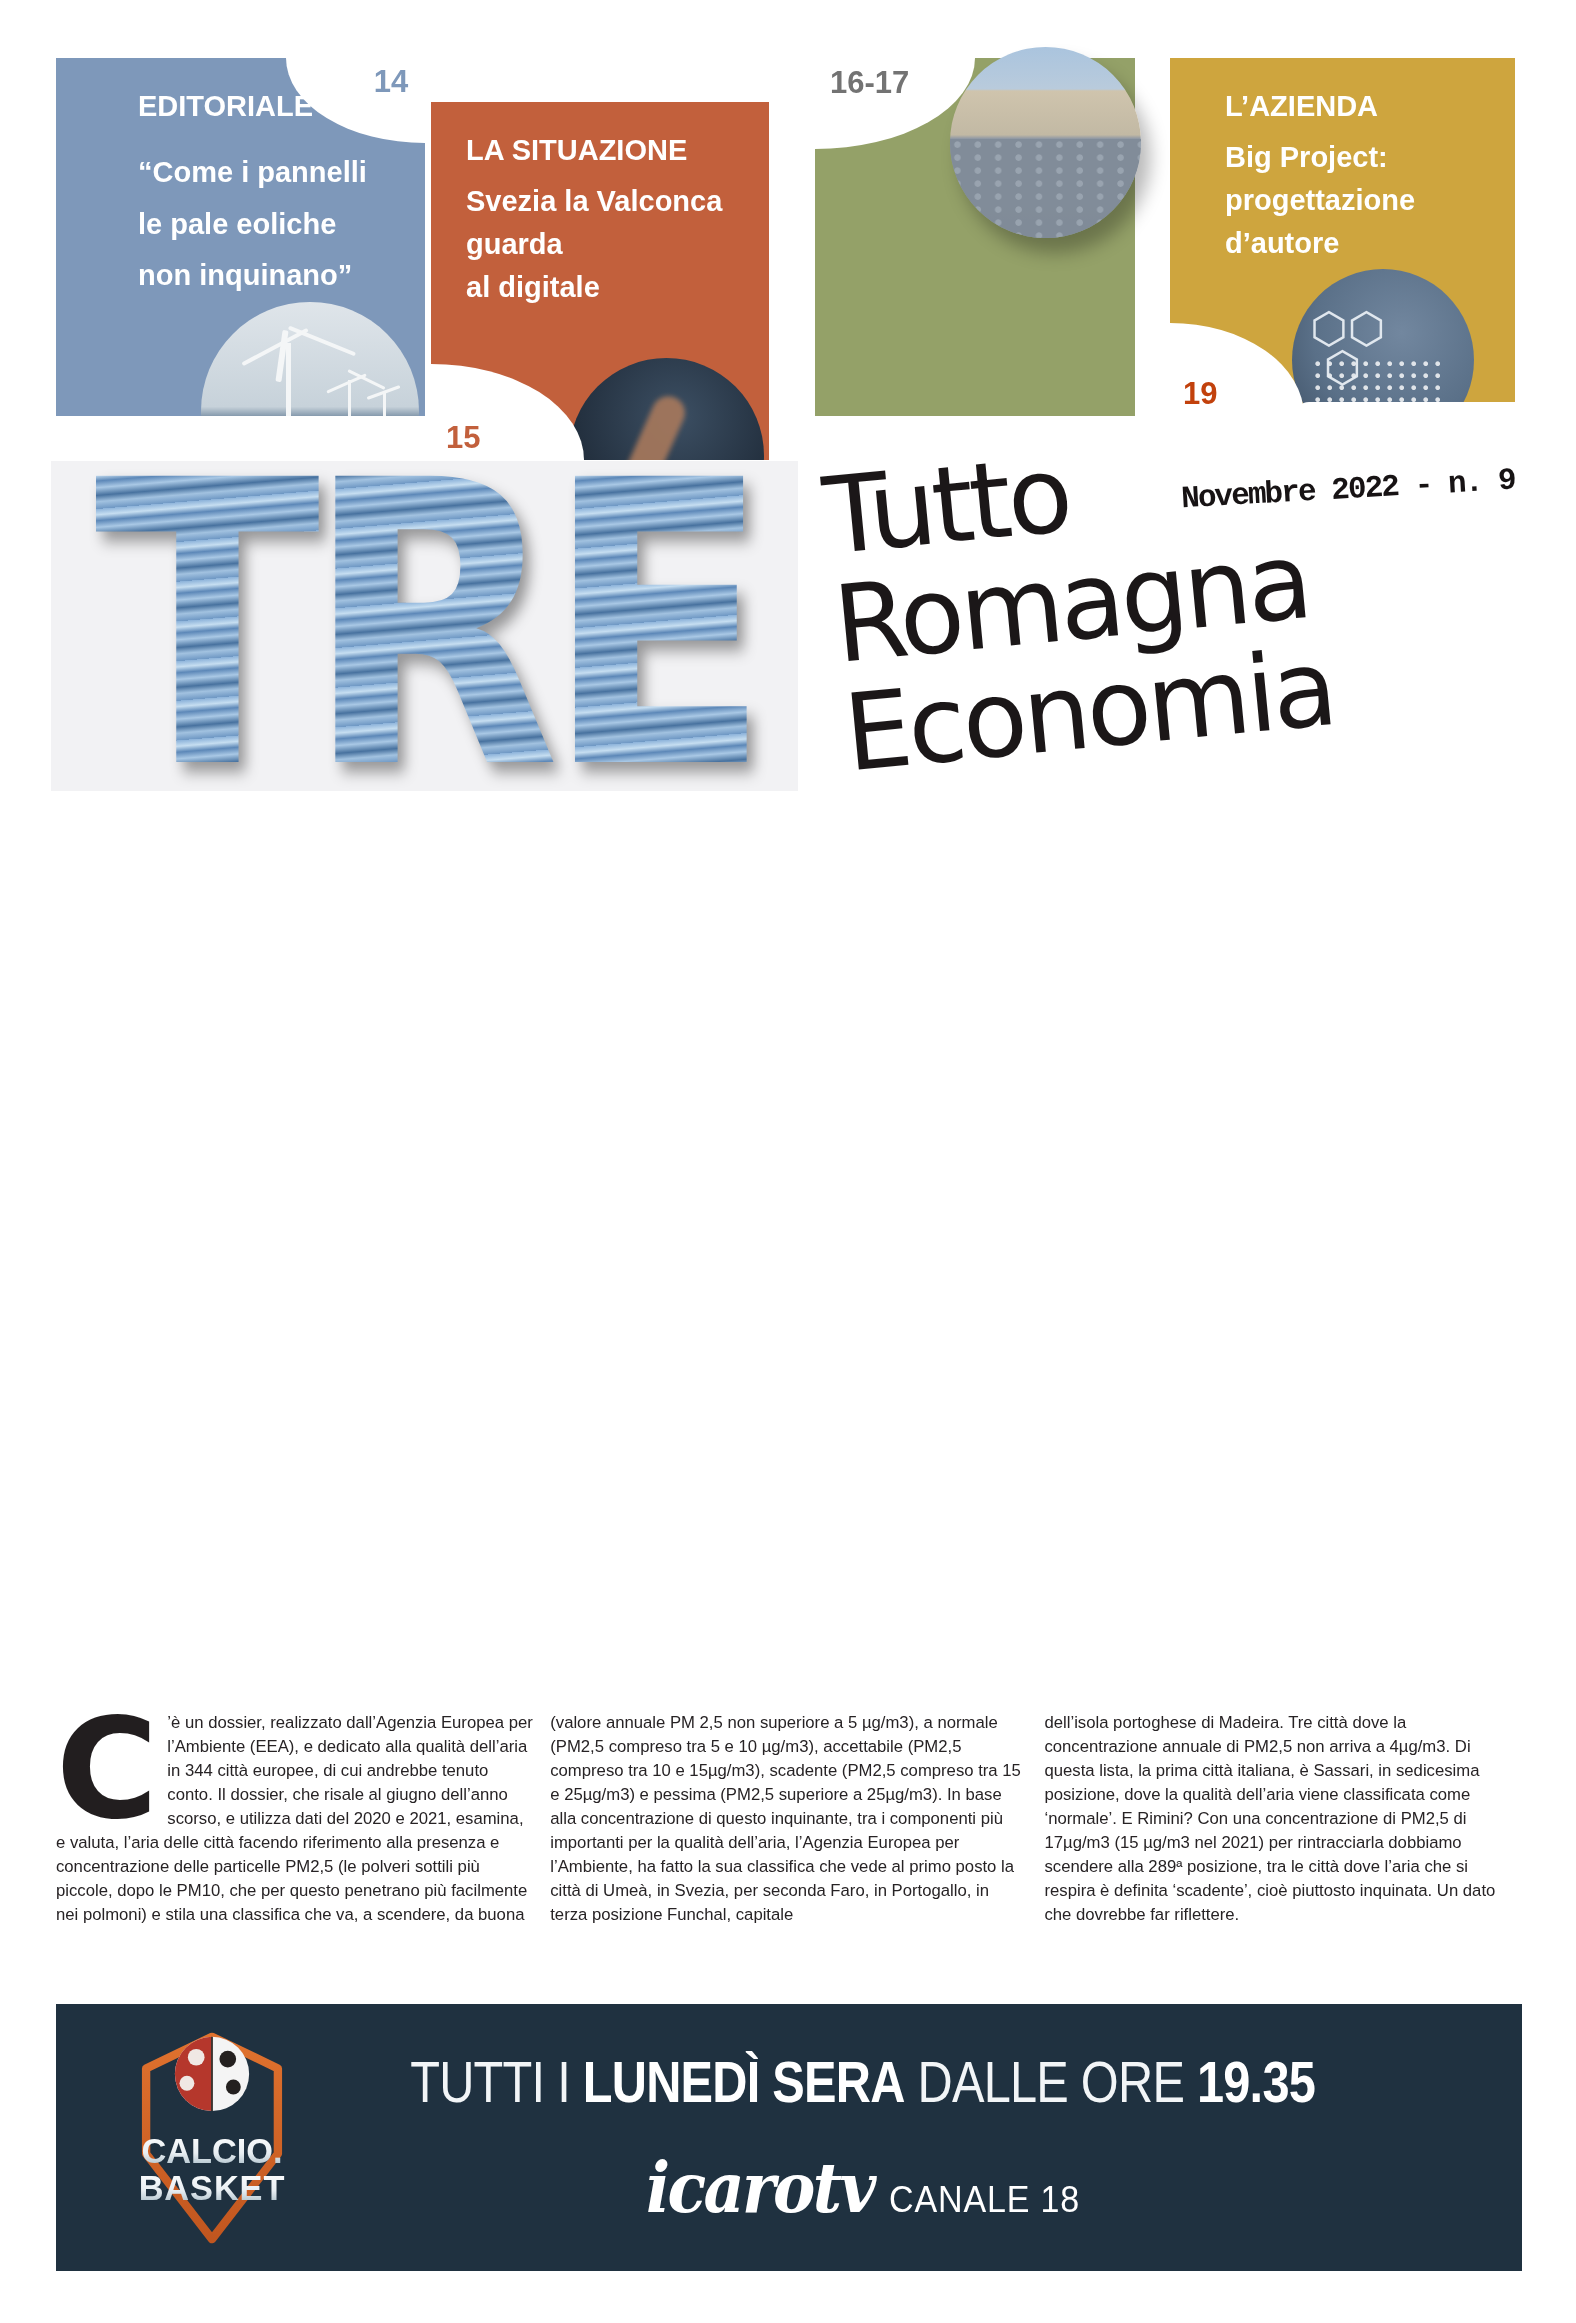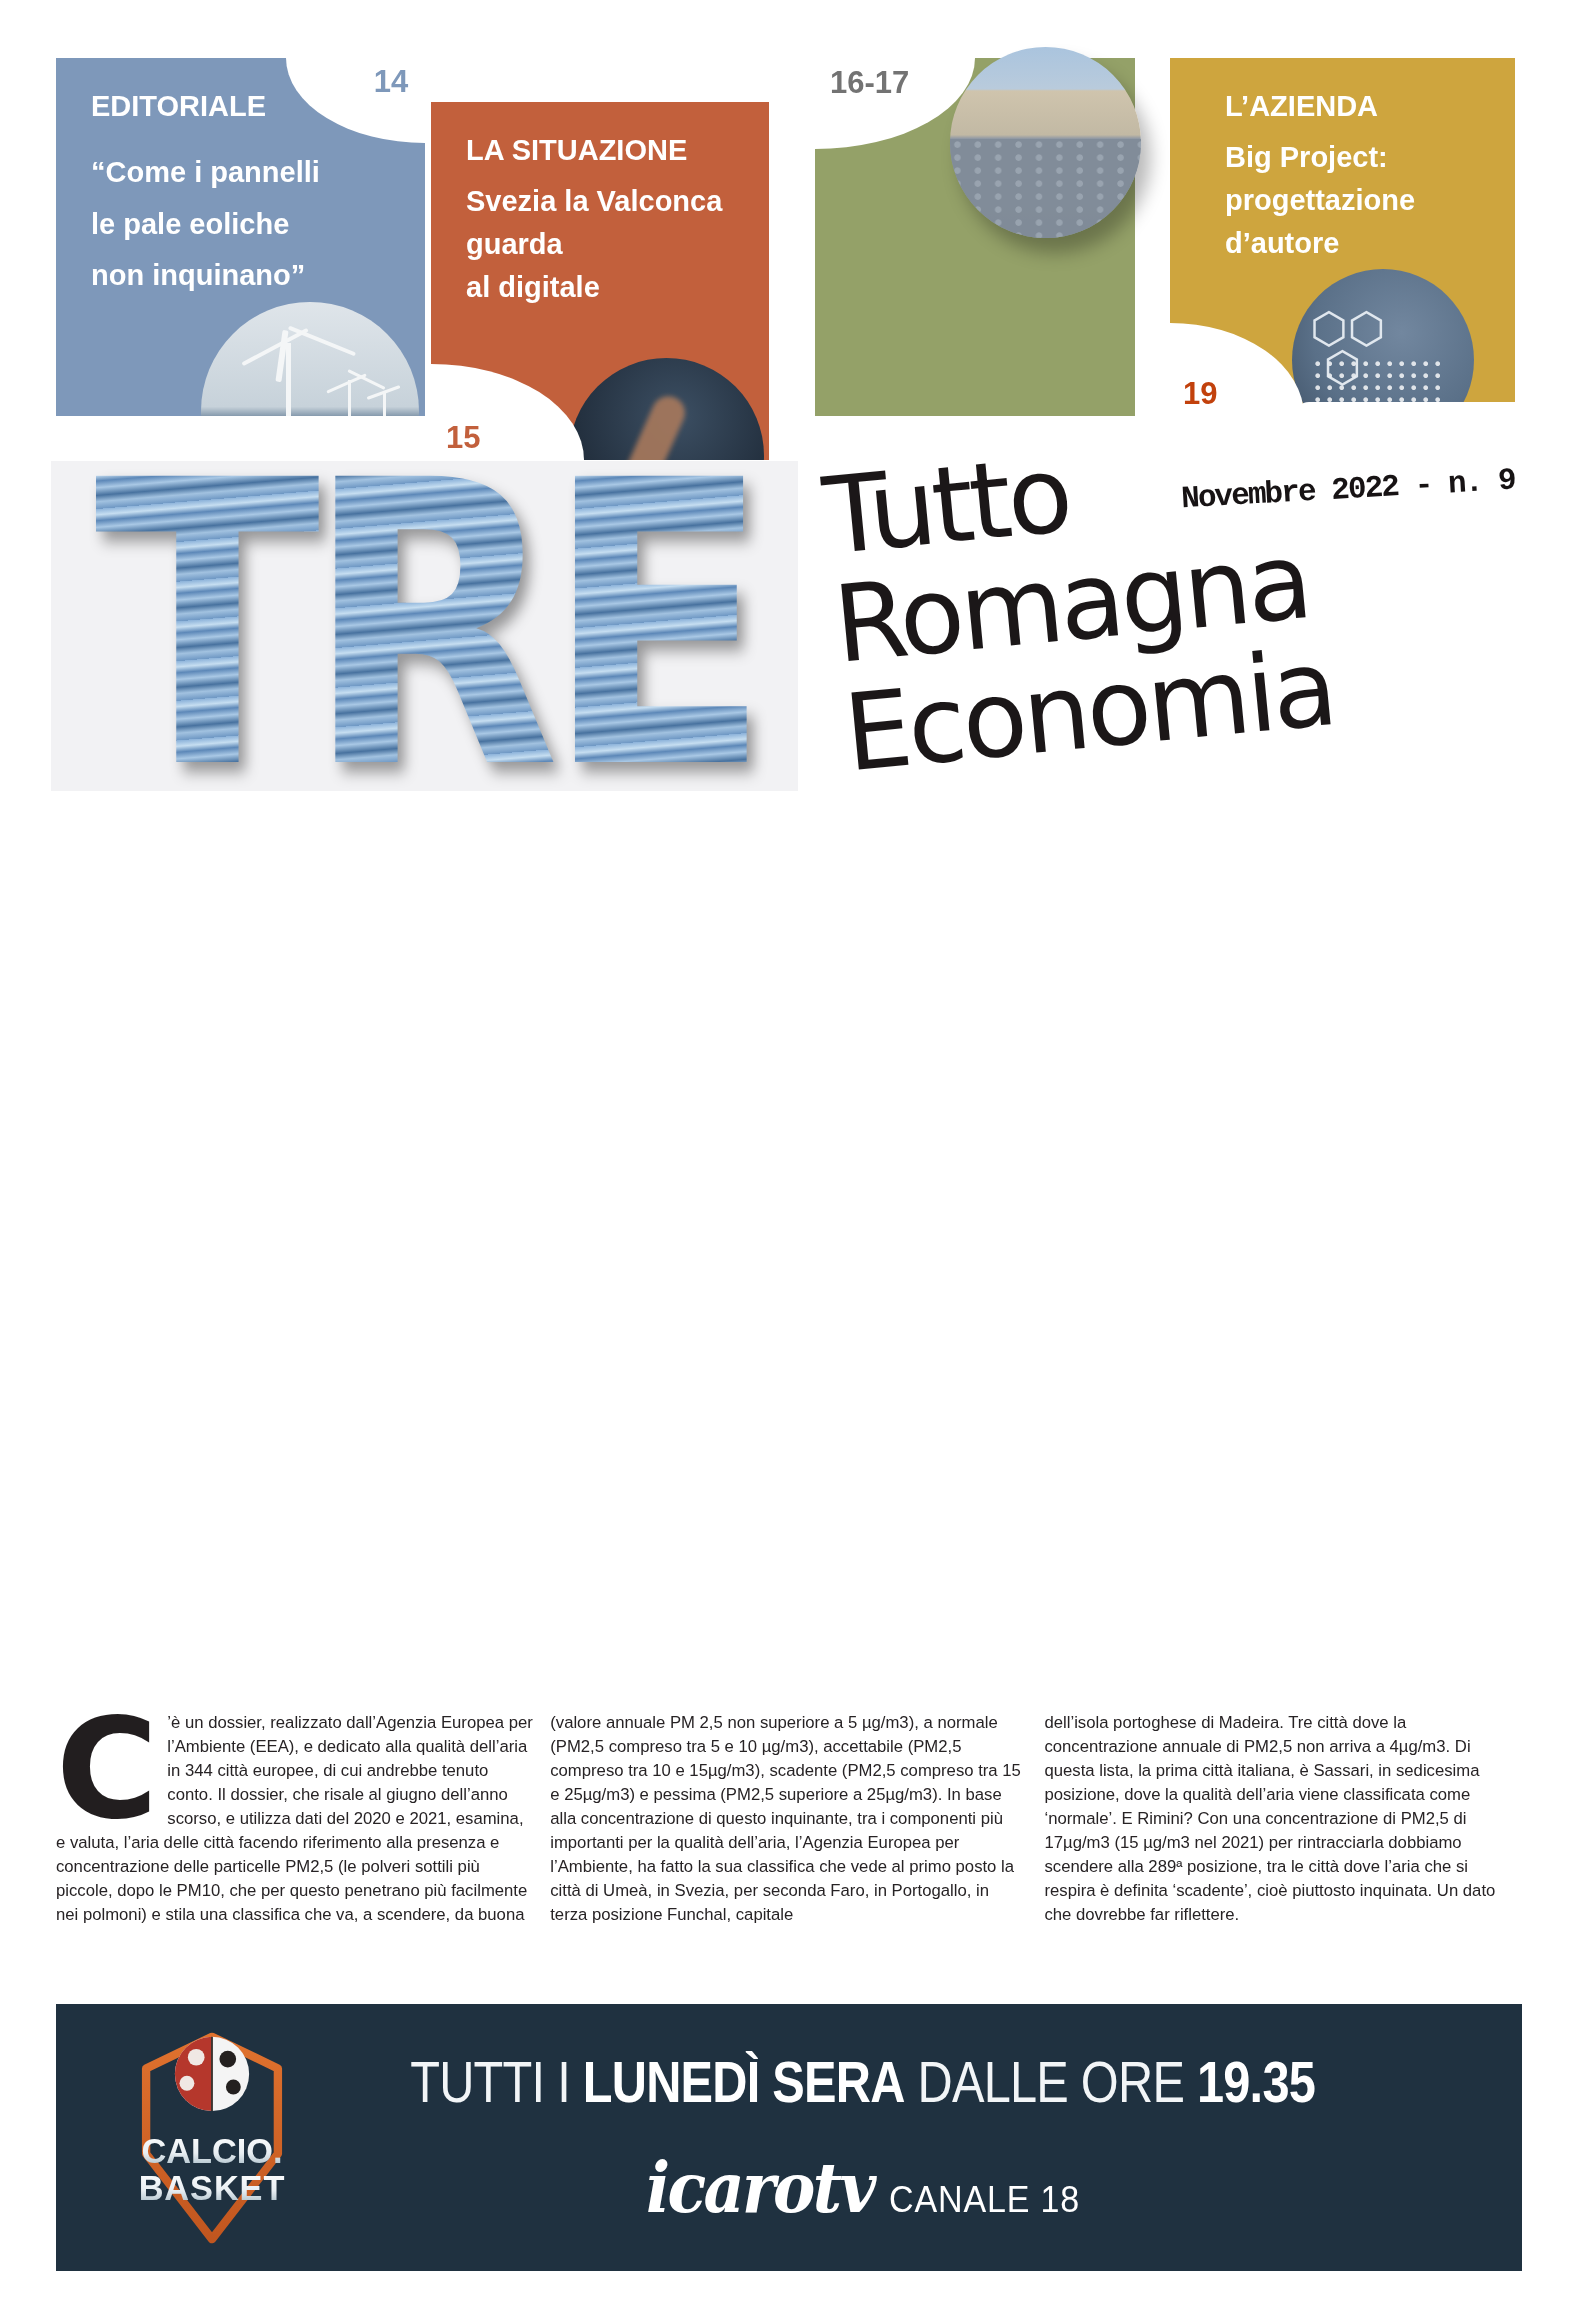--- a/index.html
+++ b/index.html
@@ -4,21 +4,21 @@
 <style>
   html,body{margin:0;padding:0;background:#ffffff;}
   .page{position:relative;width:1577px;height:2324px;background:#ffffff;overflow:hidden;
         font-family:"Liberation Sans",sans-serif;}
   .pre{white-space:pre-line;}
 
   
   .teasers{position:absolute;left:56px;top:58px;width:1466px;height:358px;}
   .teaser{position:absolute;top:0;height:358px;color:#fff;box-sizing:border-box;}
   .clip{overflow:hidden;}
-  .t-blue  {left:0;width:369px;background:#7E98BA;}
+  .t-blue  {left:0;width:369px;background:#7E98BA;padding-left:47px;}
   .t-orange{left:375px;width:338px;background:#C2603C;margin-top:44px;}
   .t-green {left:759px;width:320px;background:#94A168;}
   .t-gold  {left:1114px;width:345px;background:#CEA53E;padding-left:20px;}
 
   .t-text{position:relative;z-index:4;padding:32px 28px 0 35px;}
   .t-green .t-text{position:absolute;left:0;top:104px;padding:0 28px 0 35px;}
   .t-section{margin:0;font-size:29px;font-weight:bold;letter-spacing:0;}
   .t-lines{margin:0;font-size:29px;font-weight:bold;}
   .t-blue .t-lines{margin-top:24px;line-height:1.78;}
   .t-orange .t-lines,.t-gold .t-lines,.t-green .t-lines{margin-top:13px;line-height:1.48;}

